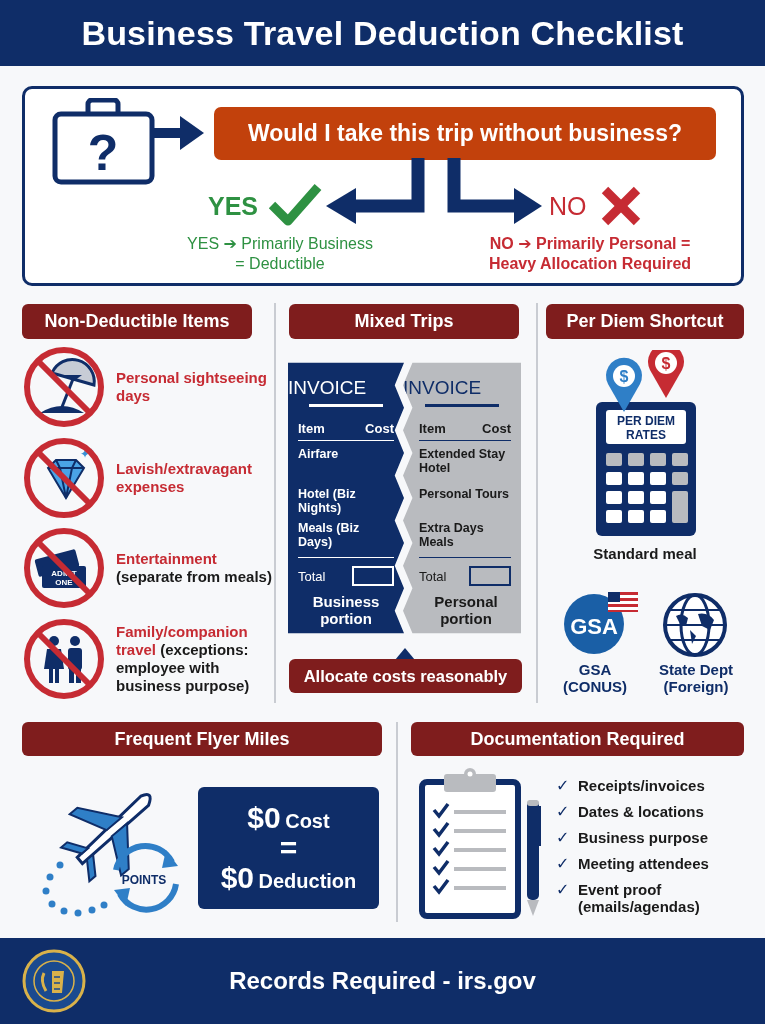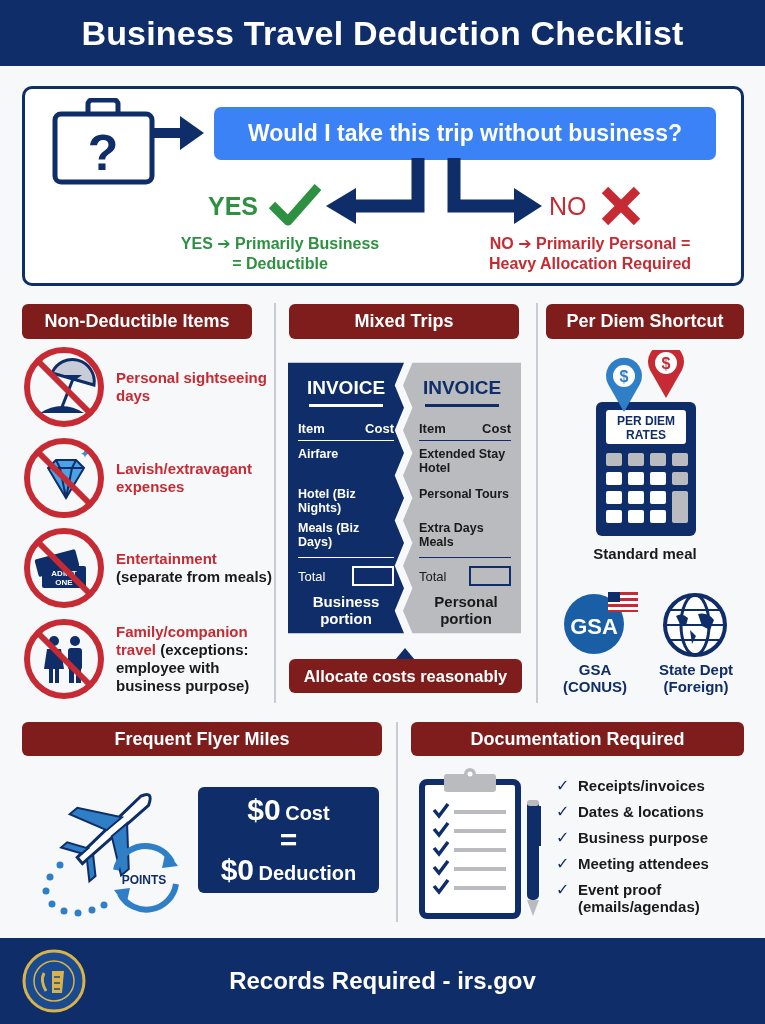--- a/index.html
+++ b/index.html
@@ -6,56 +6,56 @@
   html, body { width: 765px; height: 1024px; background: #f7f8fa; overflow: hidden; }
   body { font-family: "Liberation Sans", "DejaVu Sans", sans-serif; color: #1a1a1a; position: relative; }
   .abs { position: absolute; }
 
   
   .header { left: 0; top: 0; width: 765px; height: 66px; background: #0f2d68; display: flex; align-items: center; justify-content: center; }
   .header h1 { color: #fff; font-size: 34px; font-weight: bold; letter-spacing: 0.2px; }
 
   
   .decision { left: 22px; top: 86px; width: 722px; height: 200px; border: 3px solid #0f2d68; border-radius: 10px; background: #fff; }
-  .question { left: 214px; top: 107px; width: 502px; height: 53px; background: #3b82f6; border-radius: 7px; display: flex; align-items: center; justify-content: center; color: #fff; font-size: 23px; font-weight: bold; }
+  .question { left: 214px; top: 107px; width: 502px; height: 53px; background: #c2410c; border-radius: 7px; display: flex; align-items: center; justify-content: center; color: #fff; font-size: 23px; font-weight: bold; }
   .yes-label { left: 208px; top: 192px; color: #2e9142; font-size: 25px; font-weight: bold; }
   .no-label { left: 549px; top: 192px; color: #c62b33; font-size: 25px; font-weight: normal; }
-  .yes-desc { left: 150px; top: 234px; width: 260px; text-align: center; color: #2e9142; font-size: 16px; font-weight: bold; line-height: 20px; }
+  .yes-desc { left: 150px; top: 234px; width: 260px; text-align: center; color: #2e9142; font-size: 16px; font-weight: normal; line-height: 20px; }
   .no-desc { left: 440px; top: 234px; width: 300px; text-align: center; color: #c62b33; font-size: 16px; font-weight: bold; line-height: 20px; }
 
   
   .pill { background: #7f1d1d; color: #fff; border-radius: 6px; display: flex; align-items: center; justify-content: center; font-weight: bold; font-size: 18px; }
 
   .divider { background: #c9ccd2; width: 2px; }
 
   
   .nd-item { left: 22px; width: 250px; height: 84px; display: flex; align-items: center; }
   .nd-item .ico { width: 84px; height: 84px; flex: none; }
   .nd-text { margin-left: 10px; font-size: 15px; font-weight: bold; line-height: 18px; }
   .nd-text .red { color: #c62b33; }
   .nd-text .dark { color: #1a1a1a; }
 
   
   .inv { top: 357px; height: 282px; }
-  .inv-title { font-size: 19px; font-weight: bold; text-align: center; padding-top: 20px; }
+  .inv-title { font-size: 19px; font-weight: normal; padding-top: 20px; }
   .inv-rule { height: 3px; margin: 5px auto 0; width: 74px; }
   .inv-head { display: flex; justify-content: space-between; font-size: 13px; font-weight: bold; margin: 14px 10px 0; padding-bottom: 4px; }
   .inv-row { font-size: 12.5px; font-weight: bold; margin: 6px 10px 0; line-height: 14px; min-height: 28px; }
   .inv-total { display: flex; justify-content: space-between; align-items: center; font-size: 13px; font-weight: normal; margin: 8px 10px 0; padding-top: 8px; }
   .inv-total .box { width: 42px; height: 20px; }
   .inv-portion { text-align: center; font-size: 15px; font-weight: bold; line-height: 17px; margin-top: 7px; }
 
   .allocate { left: 289px; top: 659px; width: 233px; height: 34px; font-size: 16.5px; }
 
   
   .pd-caption { left: 545px; top: 545px; width: 200px; text-align: center; font-size: 15px; font-weight: bold; line-height: 18px; }
   .pd-src { font-size: 15px; font-weight: bold; line-height: 17px; text-align: center; color: #0f2d68; }
 
   
-  .zero-box { left: 198px; top: 787px; width: 181px; height: 106px; background: #0f2d68; border-radius: 6px; color: #fff; text-align: center; display: flex; flex-direction: column; justify-content: center; font-weight: bold; }
+  .zero-box { left: 198px; top: 787px; width: 181px; height: 122px; background: #0f2d68; border-radius: 6px; color: #fff; text-align: center; display: flex; flex-direction: column; justify-content: center; font-weight: bold; }
   .zero-box .big { font-size: 30px; }
   .zero-box .small { font-size: 20px; }
   .zero-box .eq { font-size: 30px; line-height: 26px; }
 
   
   .doc-list { left: 556px; top: 777px; width: 200px; }
   .doc-item { display: flex; font-size: 15px; font-weight: bold; line-height: 17px; margin-bottom: 9px; }
   .doc-check { color: #0f2d68; width: 22px; flex: none; font-size: 16px; }
 
   

